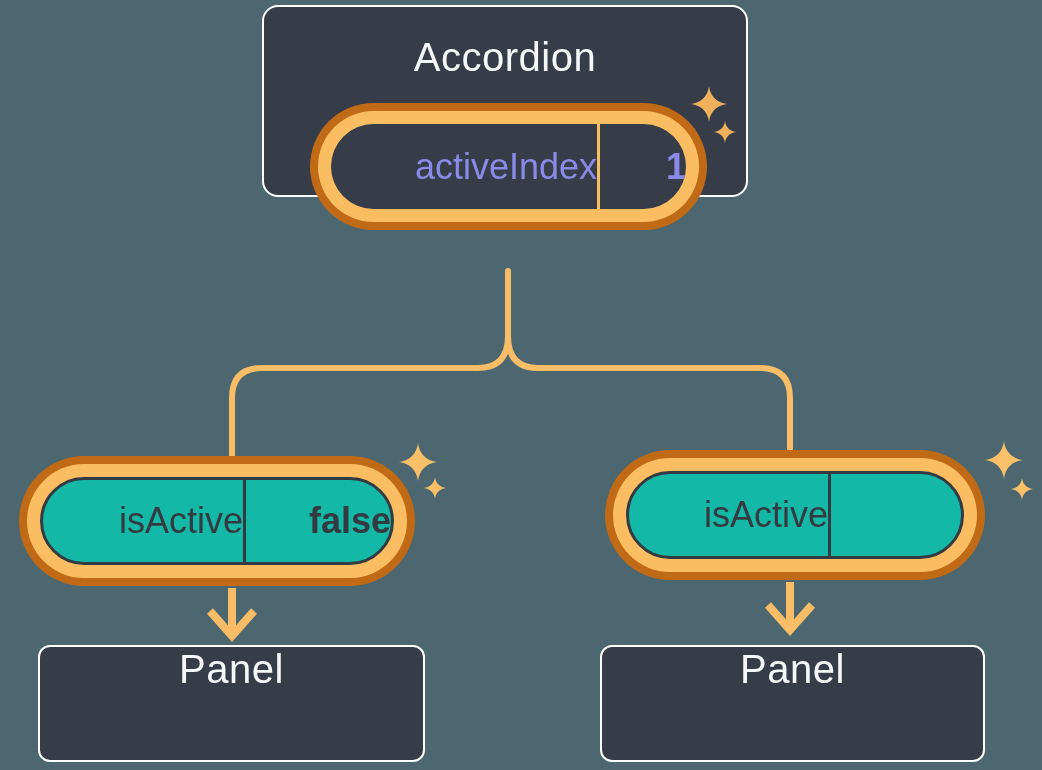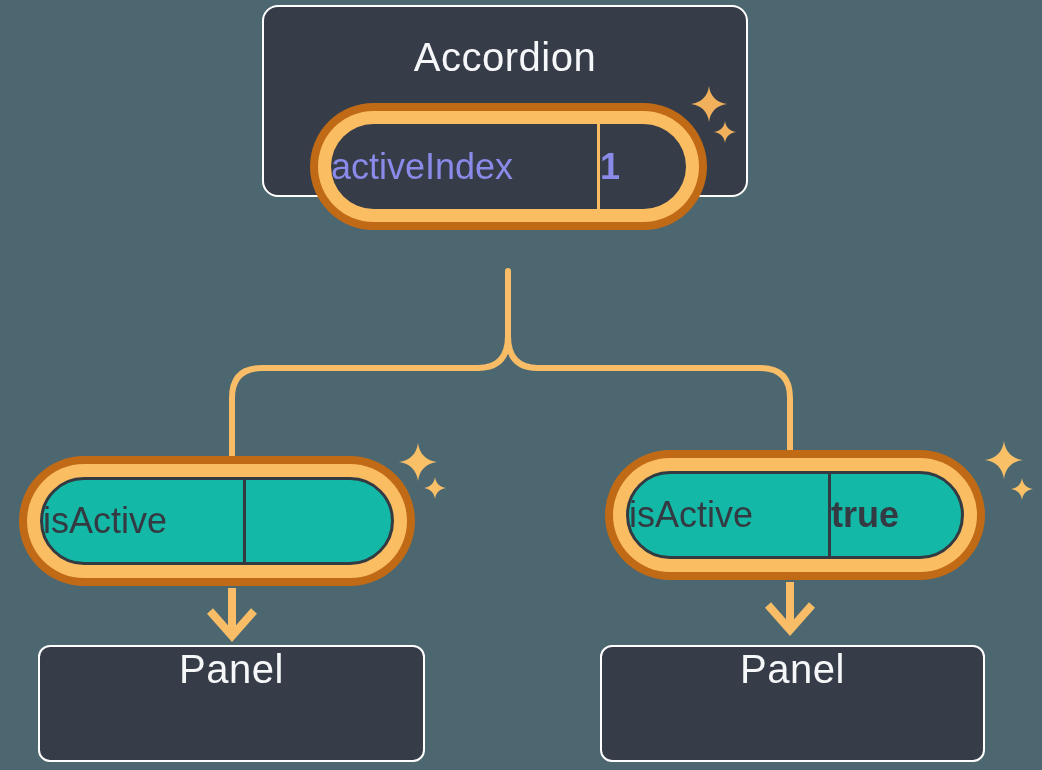--- a/index.html
+++ b/index.html
@@ -82,21 +82,21 @@
     overflow: hidden;
   }
   .pill-inner.dark   { background: #363D49; }
   .pill-inner.purple {
     background: #14b8a6;
     border: 3px solid #343A42;
   }
   .pill-cell {
     display: flex;
     align-items: center;
-    justify-content: flex-start;
+    justify-content: flex-end;
   }
   .state-pill-pos { left: 310px; top: 103px; width: 397px; height: 127px; }
   .prop-pill-left-pos  { left: 19px;  top: 456px; width: 396px; height: 130px; }
   .prop-pill-right-pos { left: 605px; top: 450px; width: 380px; height: 130px; }
 
   .state-name  { color: #8A8AE8; font-size: 36px; font-weight: 400; }
   .state-value { color: #8A8AE8; font-size: 36px; font-weight: 700; }
   .prop-name   { color: #343A42; font-size: 36px; font-weight: 400; }
   .prop-value  { color: #343A42; font-size: 36px; font-weight: 700; }
 
@@ -166,41 +166,41 @@
     </svg>
   </div>
 
   <div class="pill-outer prop-pill-left-pos">
     <div class="pill-mid">
       <div class="pill-inner purple">
         <div class="pill-cell prop-left-cell-name">
           <span class="prop-name">isActive</span>
         </div>
         <div class="divider-dark"></div>
+        <div class="pill-cell prop-left-cell-value">
+          <span class="prop-value">false</span>
+        </div>
       </div>
     </div>
   </div>
 
   <svg class="sparkle" style="left:399px; top:443px;" width="38" height="38" viewBox="0 0 24 24">
     <path fill="#F9C068" d="M12 0C12.8 6.8 17.2 11.2 24 12C17.2 12.8 12.8 17.2 12 24C11.2 17.4 6.8 12.8 0 12C6.8 11.2 11.2 6.8 12 0Z"></path>
   </svg>
   <svg class="sparkle" style="left:424px; top:477px;" width="22" height="22" viewBox="0 0 24 24">
     <path fill="#F9C068" d="M12 0C12.8 6.8 17.2 11.2 24 12C17.2 12.8 12.8 17.2 12 24C11.2 17.4 6.8 12.8 0 12C6.8 11.2 11.2 6.8 12 0Z"></path>
   </svg>
 
   <div class="pill-outer prop-pill-right-pos">
     <div class="pill-mid">
       <div class="pill-inner purple">
         <div class="pill-cell prop-right-cell-name">
           <span class="prop-name">isActive</span>
         </div>
         <div class="divider-dark"></div>
-        <div class="pill-cell prop-right-cell-value">
-          <span class="prop-value">true</span>
-        </div>
       </div>
     </div>
   </div>
 
   <svg class="sparkle" style="left:985px; top:441px;" width="38" height="38" viewBox="0 0 24 24">
     <path fill="#F9C068" d="M12 0C12.8 6.8 17.2 11.2 24 12C17.2 12.8 12.8 17.2 12 24C11.2 17.4 6.8 12.8 0 12C6.8 11.2 11.2 6.8 12 0Z"></path>
   </svg>
   <svg class="sparkle" style="left:1011px; top:478px;" width="22" height="22" viewBox="0 0 24 24">
     <path fill="#F9C068" d="M12 0C12.8 6.8 17.2 11.2 24 12C17.2 12.8 12.8 17.2 12 24C11.2 17.4 6.8 12.8 0 12C6.8 11.2 11.2 6.8 12 0Z"></path>
   </svg>

